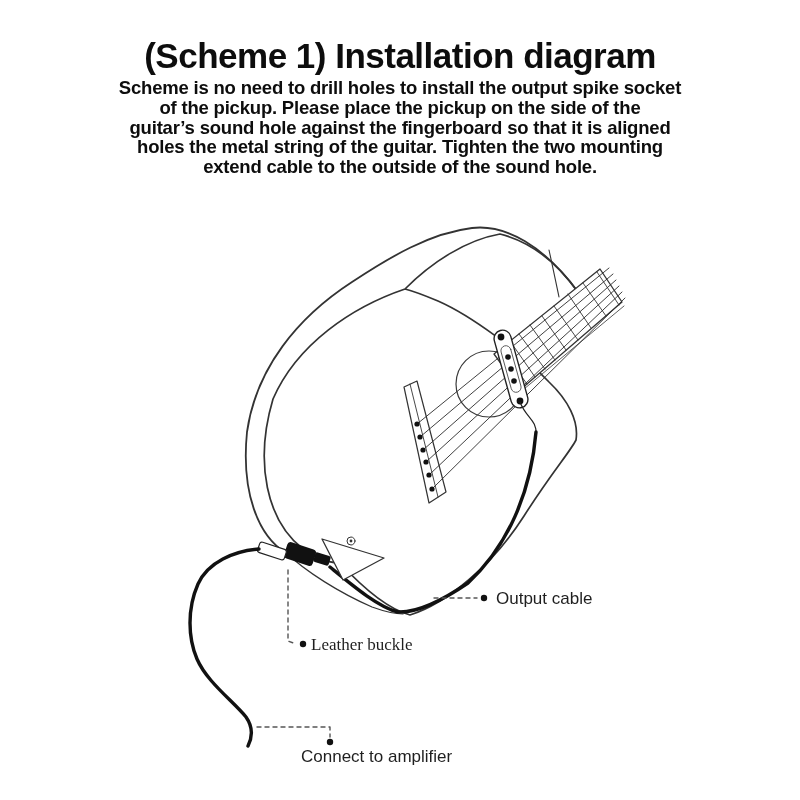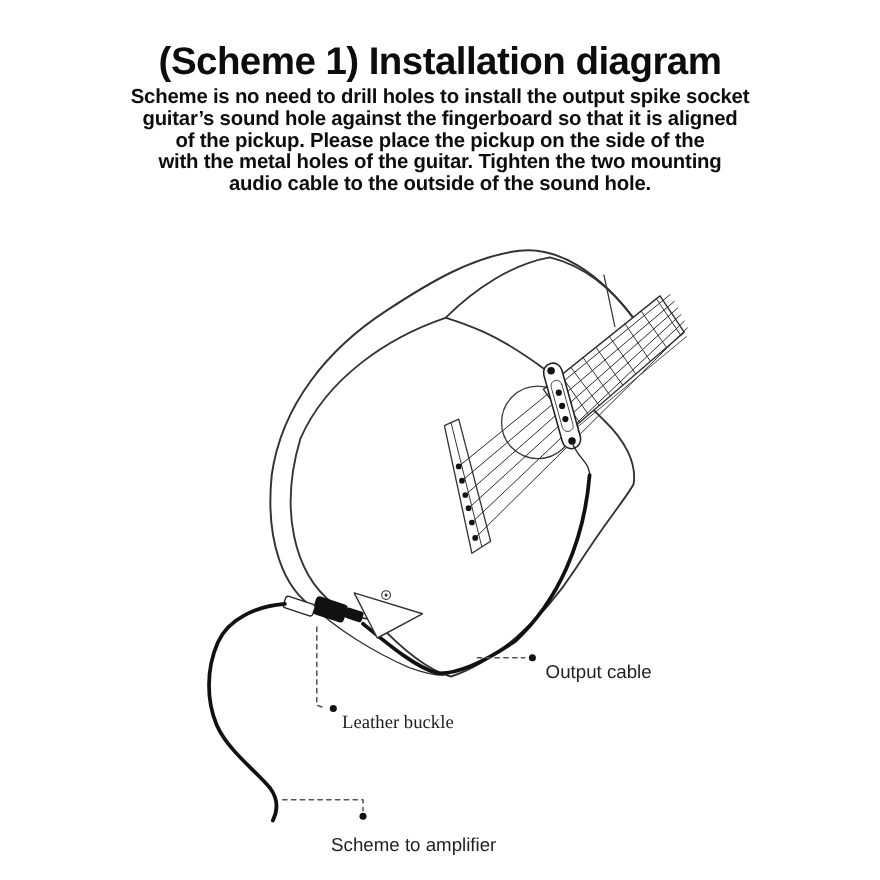--- a/index.html
+++ b/index.html
@@ -10,39 +10,39 @@
   .title{
     position:absolute;top:36px;left:0;width:800px;text-align:center;
     font-size:35px;font-weight:700;letter-spacing:-0.5px;color:#0d0d0d;
   }
   .intro{
     position:absolute;top:78px;left:80px;width:640px;text-align:center;
     font-size:18.5px;line-height:19.8px;font-weight:700;letter-spacing:-0.2px;color:#0d0d0d;
   }
   .diagram-svg{position:absolute;left:0;top:0;}
   .callout{
-    position:absolute;font-size:17px;font-weight:400;color:#1f1f1f;white-space:nowrap;margin-top:12px;
+    position:absolute;font-size:17px;font-weight:400;color:#1f1f1f;white-space:nowrap;
   }
   .callout.output{left:496px;top:589px;}
   .callout.buckle{left:311px;top:635px;font-family:Liberation Serif, serif;}
   .callout.amp{left:301px;top:747px;}
 </style>
 </head>
 <body>
 
 <div class="canvas">
 
   <div class="title">(Scheme 1) Installation diagram</div>
 
   <div class="intro">
     <div>Scheme is no need to drill holes to install the output spike socket</div>
+    <div>of the pickup. Please place the pickup on the side of the</div>
     <div>guitar’s sound hole against the fingerboard so that it is aligned</div>
-    <div>of the pickup. Please place the pickup on the side of the</div>
-    <div>with the metal holes of the guitar. Tighten the two mounting</div>
-    <div>audio cable to the outside of the sound hole.</div>
+    <div>holes the metal string of the guitar. Tighten the two mounting</div>
+    <div>extend cable to the outside of the sound hole.</div>
   </div>
 
   <svg class="diagram-svg" width="800" height="800" viewBox="0 0 800 800" fill="none" stroke-linecap="round" stroke-linejoin="round">
 
     <path d="M 578 292 C 544 246, 506 224, 472 228 C 430 233, 390 257, 352 282
              C 298 317, 256 368, 247 432 C 241 492, 258 536, 286 553" stroke="#333" stroke-width="1.8"></path>
 
     <path d="M 284 551 C 306 572, 340 593, 372 607 C 386 612, 396 614, 403 614" stroke="#333" stroke-width="1.2"></path>
 
     <path d="M 578 292 C 558 264, 532 242, 500 234 C 466 240, 432 262, 405 289
@@ -132,15 +132,15 @@
     </g>
     <g fill="#111">
       <circle cx="484" cy="598" r="3.2"></circle>
       <circle cx="303" cy="644" r="3.2"></circle>
       <circle cx="330" cy="742" r="3.2"></circle>
     </g>
   </svg>
 
   <div class="callout output">Output cable</div>
   <div class="callout buckle">Leather buckle</div>
-  <div class="callout amp">Scheme to amplifier</div>
+  <div class="callout amp">Connect to amplifier</div>
 
 </div>
 
 </body></html>

